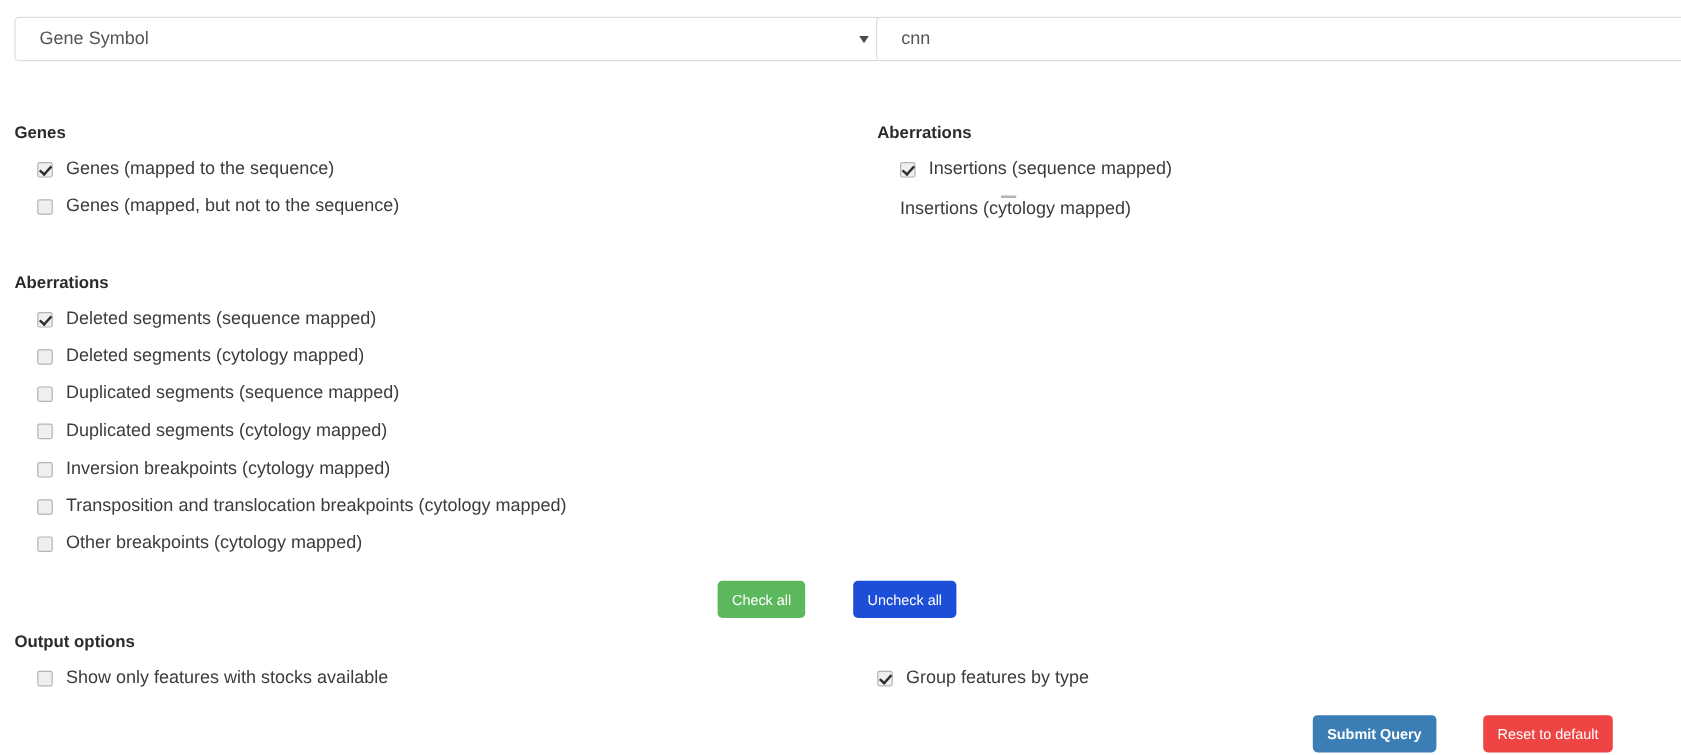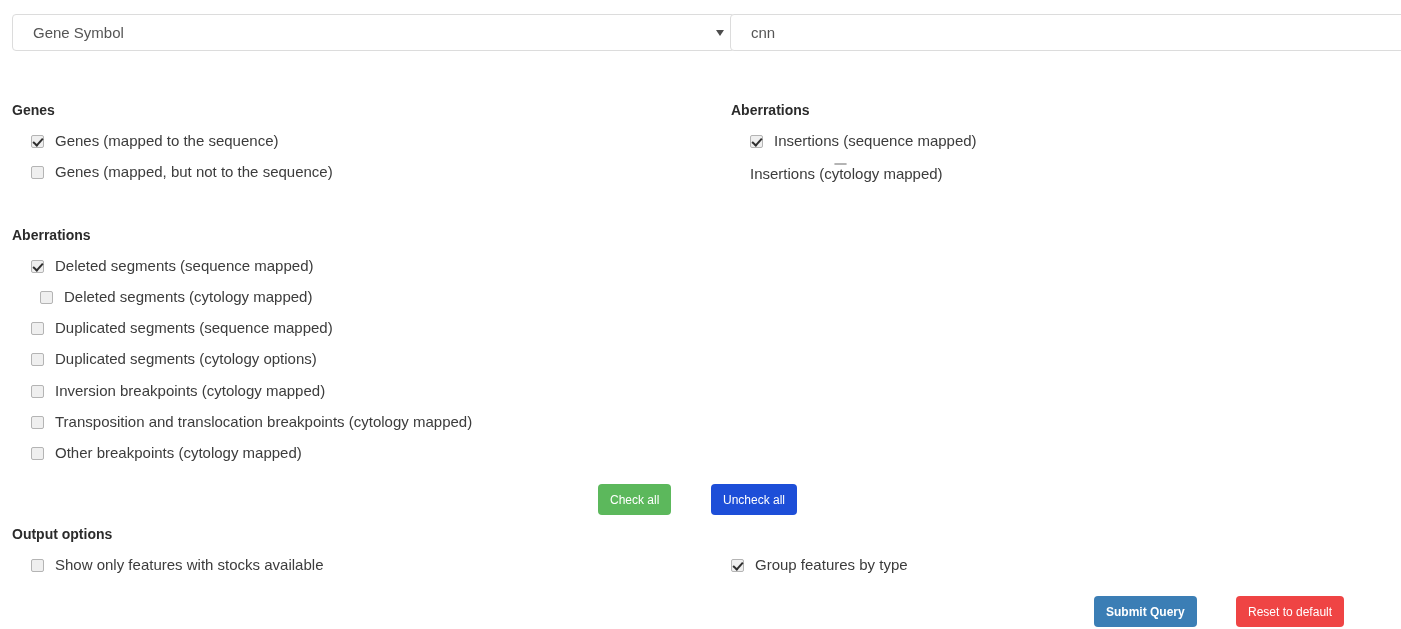--- a/index.html
+++ b/index.html
@@ -180,31 +180,31 @@
   <span class="cbox"></span>
   <span class="cb-label">Insertions (cytology mapped)</span>
 </div>
 
 <div class="section-title" style="left:12px; top:227px;">Aberrations</div>
 
 <div class="cb-row" style="left:31px; top:257px;">
   <span class="cbox checked"></span>
   <span class="cb-label">Deleted segments (sequence mapped)</span>
 </div>
-<div class="cb-row" style="left:40px; top:288px;">
+<div class="cb-row" style="left:31px; top:288px;">
   <span class="cbox"></span>
   <span class="cb-label">Deleted segments (cytology mapped)</span>
 </div>
 <div class="cb-row" style="left:31px; top:319px;">
   <span class="cbox"></span>
   <span class="cb-label">Duplicated segments (sequence mapped)</span>
 </div>
 <div class="cb-row" style="left:31px; top:350px;">
   <span class="cbox"></span>
-  <span class="cb-label">Duplicated segments (cytology options)</span>
+  <span class="cb-label">Duplicated segments (cytology mapped)</span>
 </div>
 <div class="cb-row" style="left:31px; top:382px;">
   <span class="cbox"></span>
   <span class="cb-label">Inversion breakpoints (cytology mapped)</span>
 </div>
 <div class="cb-row" style="left:31px; top:413px;">
   <span class="cbox"></span>
   <span class="cb-label">Transposition and translocation breakpoints (cytology mapped)</span>
 </div>
 <div class="cb-row" style="left:31px; top:444px;">

